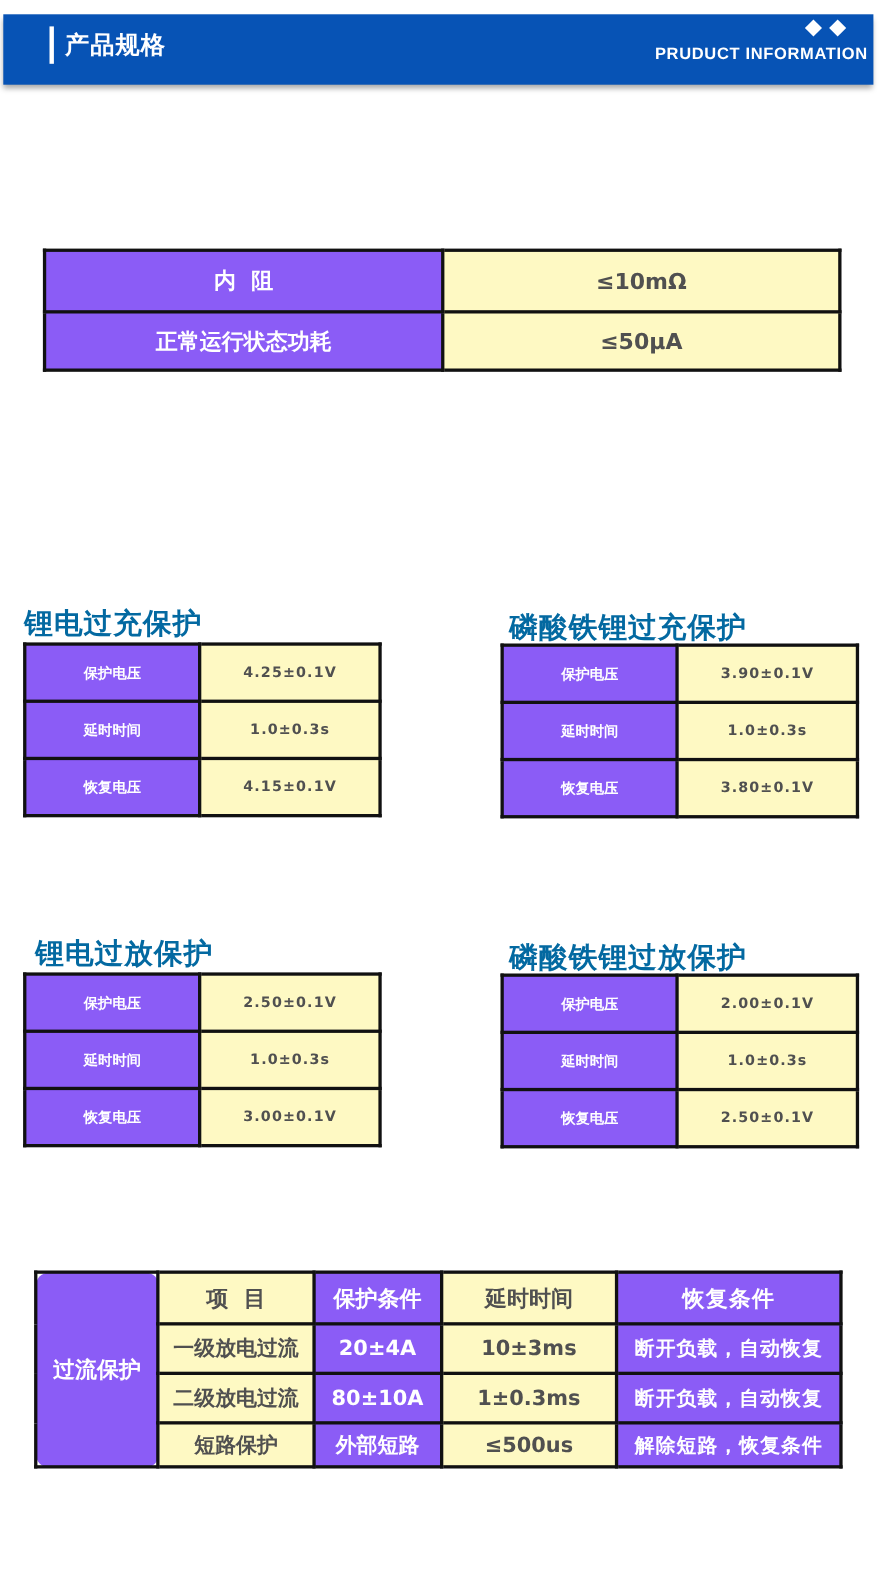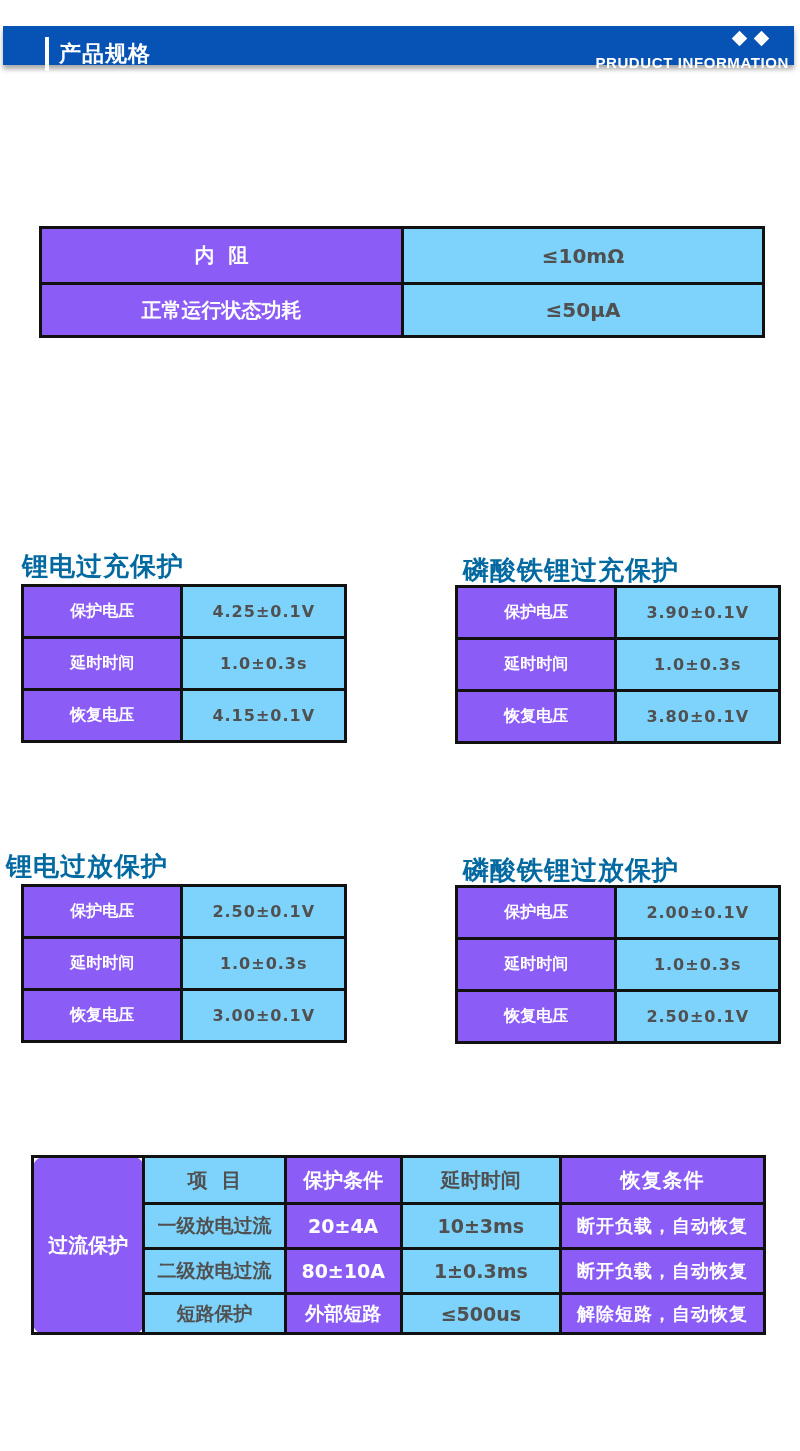--- a/index.html
+++ b/index.html
@@ -1,40 +1,40 @@
 <!DOCTYPE html>
 <html><head>
 <meta charset="utf-8">
 <style>
   * { box-sizing: border-box; margin: 0; padding: 0; }
   html, body { width: 800px; height: 1451px; background: #ffffff; overflow: hidden; }
   body { position: relative; font-family: "DejaVu Sans", "Liberation Sans", sans-serif; color: #4a4a4a; }
 
   .header {
-    position: absolute; left: 3px; top: 26px; width: 791px; height: 39px;
+    position: absolute; left: 3px; top: 13px; width: 791px; height: 64px;
     background: #0753b5; box-shadow: 0 4px 5px rgba(0,0,0,0.35);
   }
   .header .bar { position: absolute; left: 42px; top: 11px; width: 4px; height: 34px; background: #ffffff; }
   .header .title { position: absolute; left: 56px; top: 13px; font-size: 22px; font-weight: bold; color: #fff; letter-spacing: 1px; }
   .header .diamonds { position: absolute; left: 728px; top: 7px; height: 14px; }
   .header .diamond { position: absolute; top: 0; width: 11px; height: 11px; background: #fff; transform: rotate(45deg); }
   .header .subtitle { position: absolute; right: 5px; top: 28px; font-family: "Liberation Sans", sans-serif; font-size: 15px; font-weight: bold; color: #fff; letter-spacing: 0.6px; }
 
   table { border-collapse: collapse; position: absolute; }
   td { border: 3px solid #111; text-align: center; vertical-align: middle; font-weight: bold; }
   td.blue { background: #8b5cf6; color: #fff; }
-  td.white { background: #7dd3fc; color: #505050; }
+  td.white { background: #fef9c3; color: #505050; }
 
   .spec1 { left: 39px; top: 226px; width: 726px; }
   .spec1 td { font-size: 20px; }
   .spec1 td.blue { width: 362px; }
 
   .section-title { position: absolute; font-size: 26px; font-weight: bold; color: #0369a1; letter-spacing: 1px; }
 
-  .small td { height: 52px; font-size: 16px; }
+  .small td { height: 52px; font-size: 13px; }
   .small td.blue { width: 154px; }
   .small td.white { width: 158px; letter-spacing: 1px; }
   .small { width: 326px; }
 
   .oc { left: 31px; top: 1155px; width: 735px; }
   .oc td { font-size: 19px; height: 45px; border-width: 3px; }
   .oc td.group { width: 112px; font-size: 20px; border-radius: 11px; }
   .oc td.c1 { width: 142px; color: #505050; }
   .oc td.c2 { width: 116px; }
   .oc td.c3 { width: 160px; color: #505050; }
@@ -96,21 +96,21 @@
     <td class="blue">延时时间</td>
     <td class="white">1.0±0.3s</td>
   </tr>
   <tr>
     <td class="blue">恢复电压</td>
     <td class="white">3.80±0.1V</td>
   </tr>
 </tbody>
   </table>
 
-<div class="section-title" style="left:6px; top:849px;">锂电过放保护</div>
+<div class="section-title" style="left:32px; top:849px;">锂电过放保护</div>
 <table class="small" style="left:21px; top:884px;">
   <tbody>
       <tr>
     <td class="blue">保护电压</td>
     <td class="white">2.50±0.1V</td>
   </tr>
   <tr>
     <td class="blue">延时时间</td>
     <td class="white">1.0±0.3s</td>
   </tr>
@@ -157,16 +157,16 @@
   <tr>
     <td class="white c1">二级放电过流</td>
     <td class="blue c2">80±10A</td>
     <td class="white c3">1±0.3ms</td>
     <td class="blue c4">断开负载，自动恢复</td>
   </tr>
   <tr style="height:40px;">
     <td class="white c1" style="height:40px;">短路保护</td>
     <td class="blue c2" style="height:40px;margin-top:36px;">外部短路</td>
     <td class="white c3" style="height:40px;">≤500us</td>
-    <td class="blue c4" style="height:40px;">解除短路，自动恢复</td>
+    <td class="blue c4" style="height:40px;">解除短路，恢复条件</td>
   </tr>
 </tbody>
   </table>
 
 </body></html>

